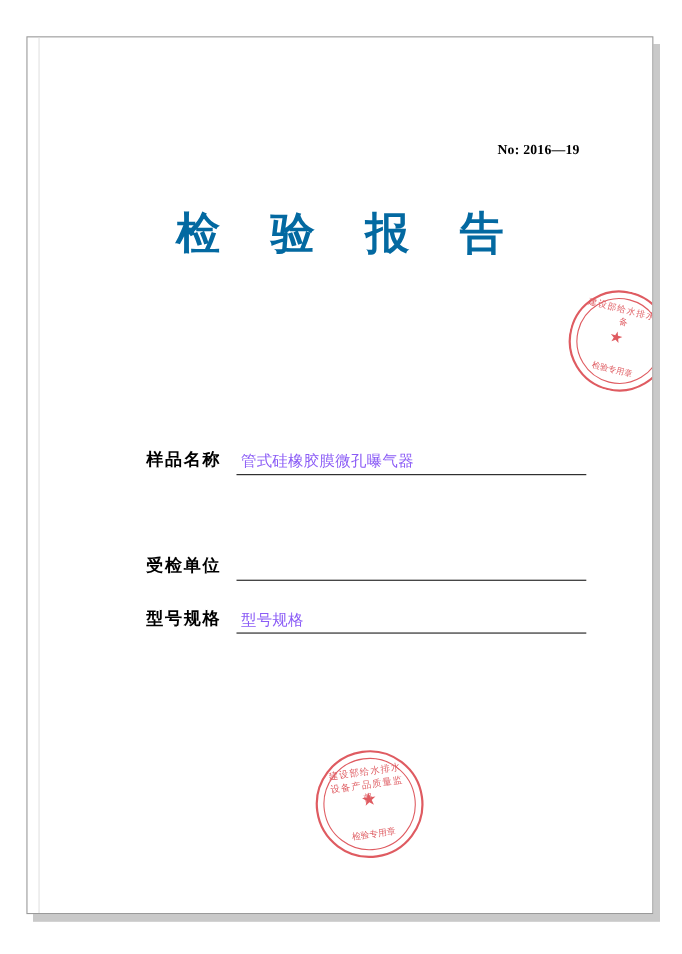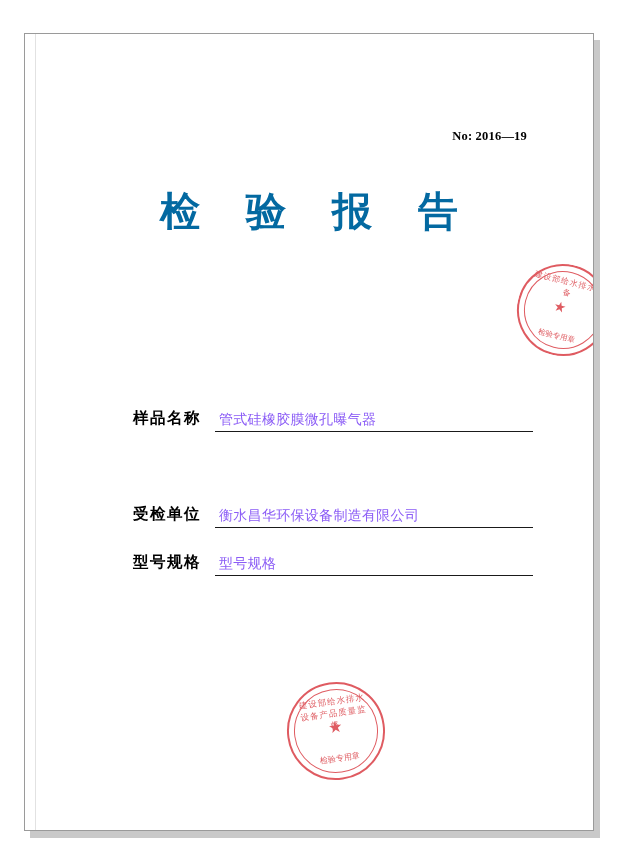--- a/index.html
+++ b/index.html
@@ -245,21 +245,20 @@
 
     <div class="field-row" id="row-name">
       <span class="field-label">样品名称</span>
       <span class="field-value">管式硅橡胶膜微孔曝气器</span>
       <span class="field-underline"></span>
     </div>
 
 
     <div class="field-row" id="row-unit">
       <span class="field-label">受检单位</span>
-      <span class="field-value">衡水昌华环保设备制造有限公司</span>
       <span class="field-underline"></span>
     </div>
 
     <div class="field-row" id="row-type">
       <span class="field-label">型号规格</span>
       <span class="field-value">型号规格</span>
       <span class="field-underline"></span>
     </div>
 
 

